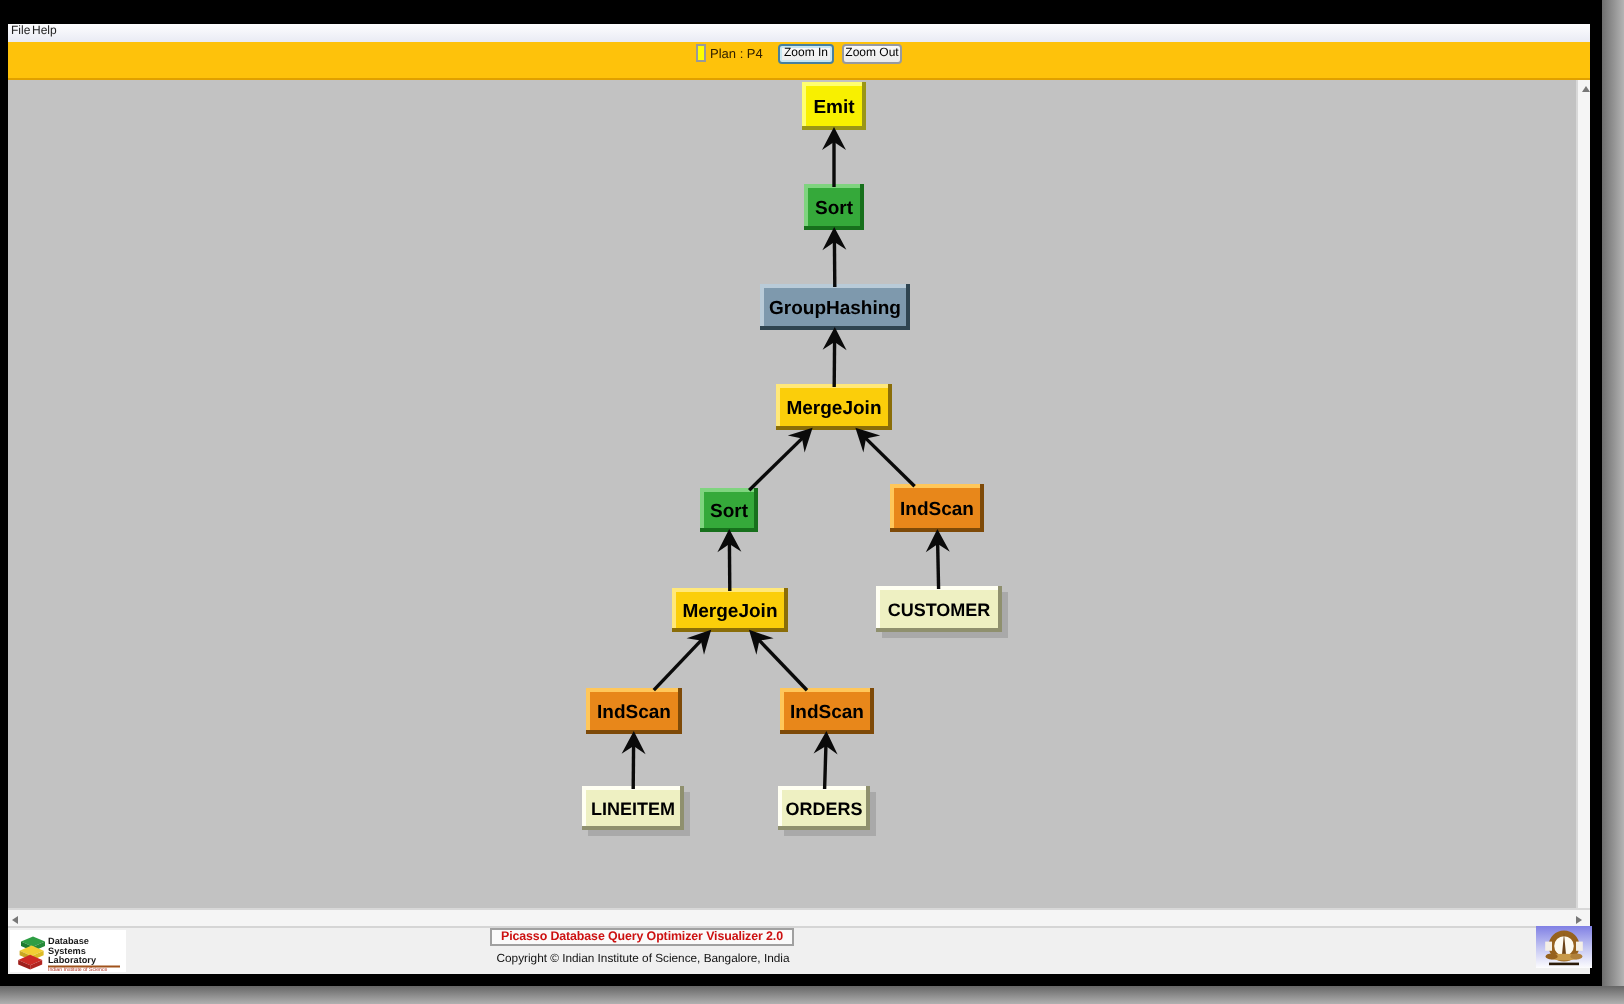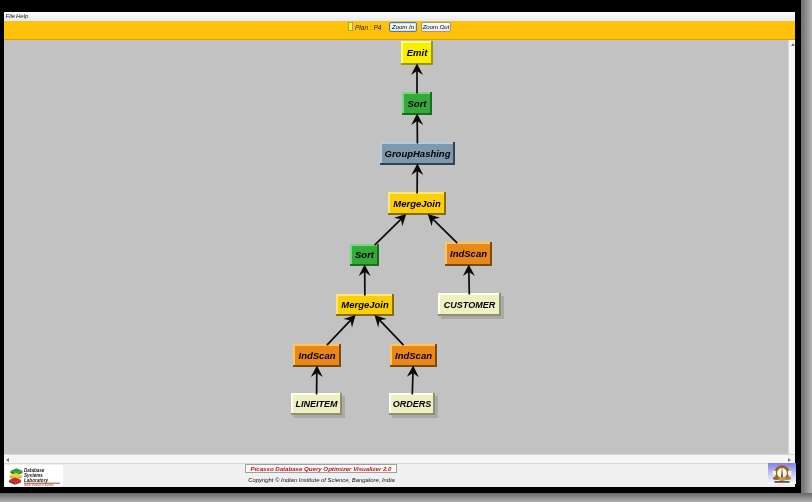--- a/index.html
+++ b/index.html
@@ -1,21 +1,21 @@
 <!DOCTYPE html>
 <html><head><meta charset="utf-8">
 <style>
 * { margin:0; padding:0; box-sizing:border-box; }
 body { font-family:"Liberation Sans", sans-serif; }
 #root { position:relative; width:812px; height:502px; background:#000; overflow:hidden; }
 .sh-r { position:absolute; left:801px; top:0; width:11px; height:502px;
         background:linear-gradient(to right,#6e6e6e,#b4b4b4); }
 .sh-b { position:absolute; left:0; top:493px; width:812px; height:9px;
         background:linear-gradient(to bottom,#666,#b0b0b0); }
-.win { position:absolute; left:0; top:0; width:801px; height:493px; background:#000;font-style:italic; }
+.win { position:absolute; left:0; top:0; width:801px; height:493px; background:#000; }
 .inner { position:absolute; left:4px; top:12px; width:791px; height:475px; background:#C2C2C2; }
 .menubar { position:absolute; left:0; top:0; width:791px; height:9px;
   background:linear-gradient(#FDFDFE,#E9EBF4); font-size:6px; color:#222; }
 .menubar span { position:absolute; top:1px; }
 .toolbar { position:absolute; left:0; top:9px; width:791px; height:19px;
   background:#FEC20B; border-bottom:1px solid #E0A000; }
 .swatch { position:absolute; left:344px; top:1px; width:5px; height:9px; background:#FFFF00; border:0.5px solid #999; }
 .plantxt { position:absolute; left:351px; top:3px; font-size:6.5px; color:#332200; }
 .btn { position:absolute; top:1px; height:10px; font-size:6px; color:#000; white-space:nowrap; overflow:hidden;
   background:linear-gradient(#FAFAFA,#EBEBEB); border:1px solid #979AA0; border-radius:2px;

